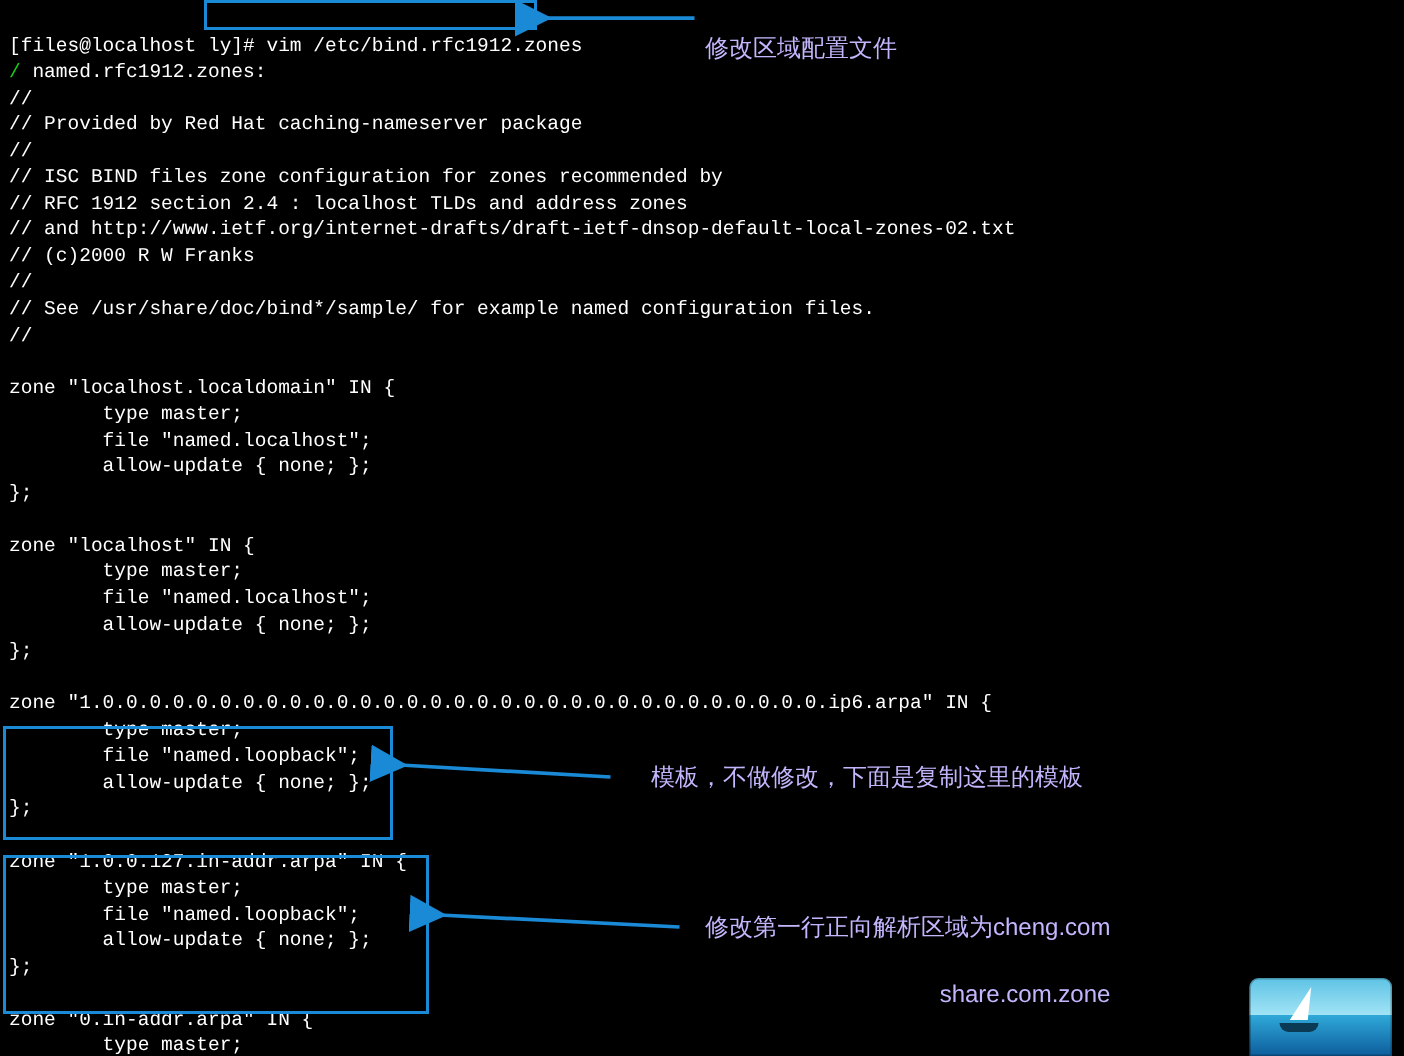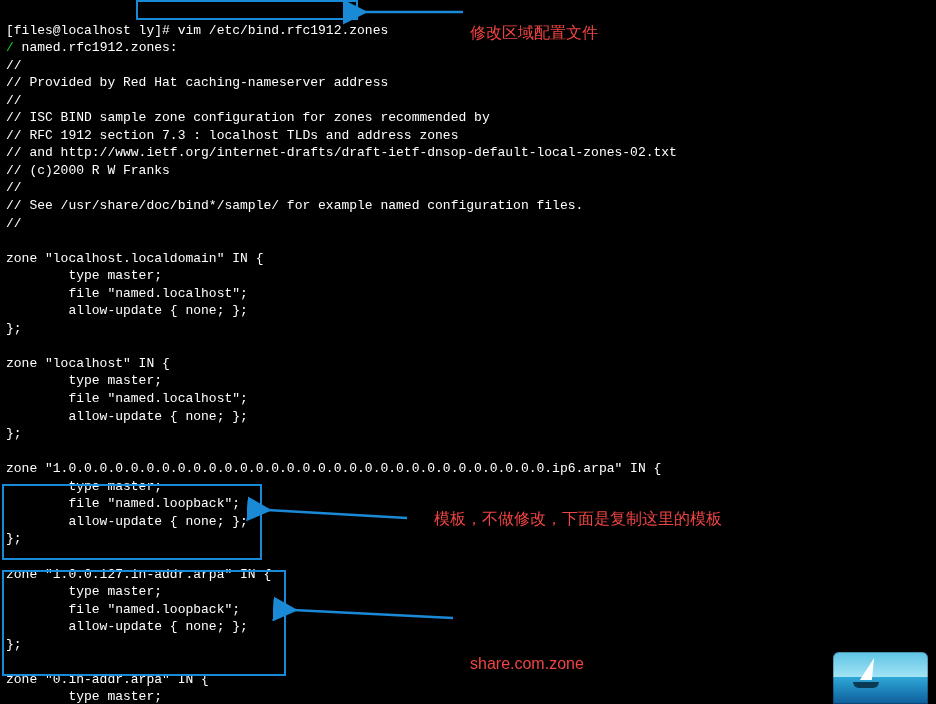--- a/index.html
+++ b/index.html
@@ -15,21 +15,21 @@
   position: relative;
 }
 .terminal {
   padding: 4px 6px;
   white-space: pre;
   position: relative;
   z-index: 1;
 }
 .green { color: #18d018; }
 .annotation {
-  color: #ef4444;
+  color: #c4b5fd;
   font-family: "Microsoft YaHei", sans-serif;
   font-size: 16px;
   position: absolute;
   z-index: 5;
   line-height: 1.4;
   text-align: right;
 }
 .box {
   position: absolute;
   border: 2px solid #1b8ad6;
@@ -74,24 +74,24 @@
   border-radius: 0 0 6px 6px;
 }
 </style>
 </head>
 <body>
 
 <div class="terminal">
 <span>[files@localhost ly]</span><span># vim /etc/bind.rfc1912.zones</span>
 <span class="green">/</span><span> named.rfc1912.zones:</span>
 <span>//</span>
-<span>// Provided by Red Hat caching-nameserver address</span>
+<span>// Provided by Red Hat caching-nameserver package</span>
 <span>//</span>
-<span>// ISC BIND sample zone configuration for zones recommended by</span>
-<span>// RFC 1912 section 7.3 : localhost TLDs and address zones</span>
+<span>// ISC BIND files zone configuration for zones recommended by</span>
+<span>// RFC 1912 section 2.4 : localhost TLDs and address zones</span>
 <span>// and http://www.ietf.org/internet-drafts/draft-ietf-dnsop-default-local-zones-02.txt</span>
 <span>// (c)2000 R W Franks</span>
 <span>//</span>
 <span>// See /usr/share/doc/bind*/sample/ for example named configuration files.</span>
 <span>//</span>
 
 <span>zone "localhost.localdomain" IN {</span>
 <span>        type master;</span>
 <span>        file "named.localhost";</span>
 <span>        allow-update { none; };</span>
@@ -157,18 +157,18 @@
           <path d="M10,0 L0,5 L10,10 z" fill="#1b8ad6"></path>
         </marker>
       </defs>
 <line x1="165" y1="18" x2="5" y2="10" stroke="#1b8ad6" stroke-width="2.5" marker-end="url(#ah3)"></line>
     </svg>
 </div>
 
 <div class="annotation" style="left:470px; top:22px;">修改区域配置文件</div>
 <div class="annotation" style="left:434px; top:508px;">模板，不做修改，下面是复制这里的模板</div>
 <div class="annotation" style="left:470px; top:608px;">
-  <br>
+  <span>修改第一行正向解析区域为cheng.com</span><br>
   <br>
   <span>share.com.zone</span>
 </div>
 
 <div class="taskbar-icon"></div>
 
 </body></html>

